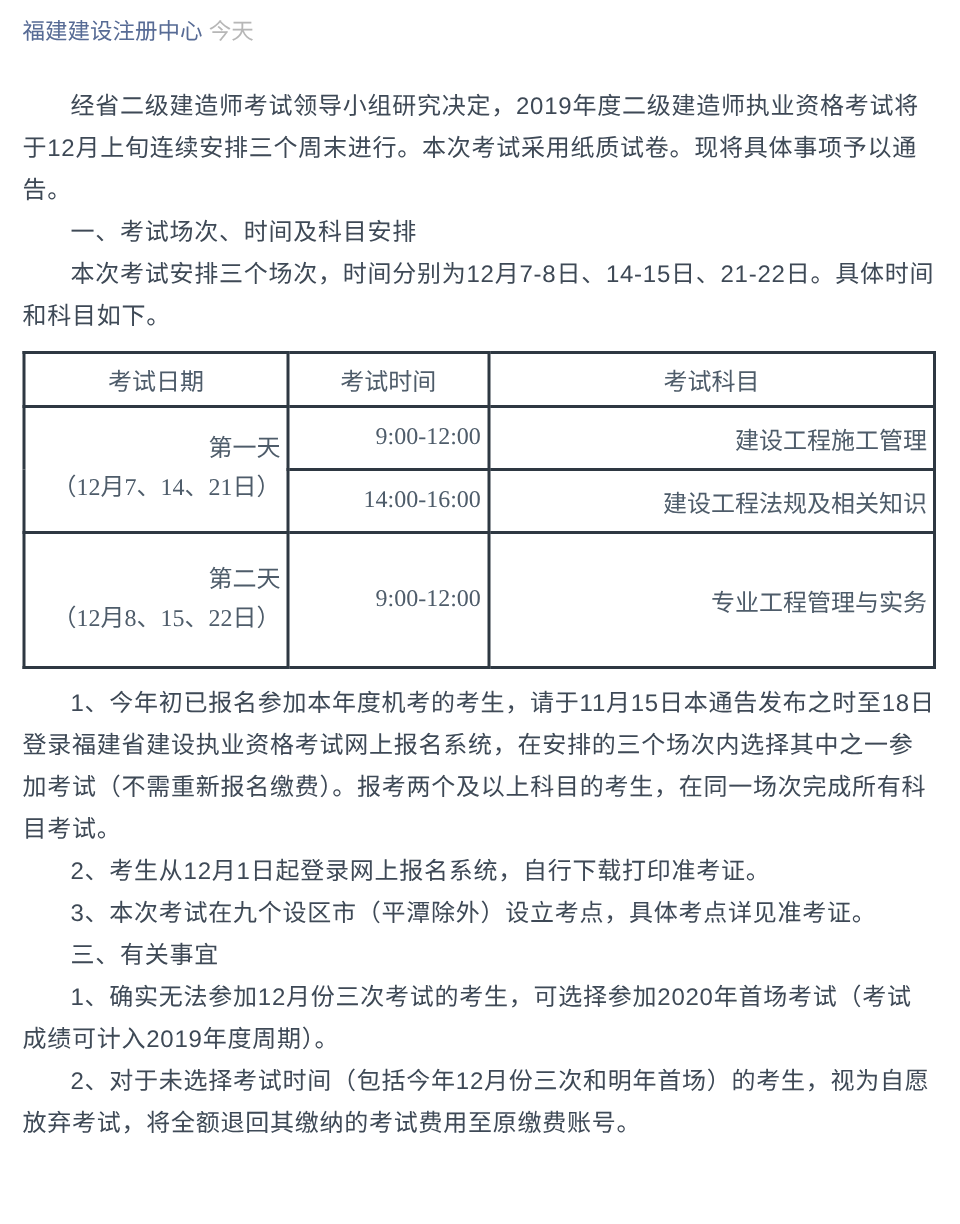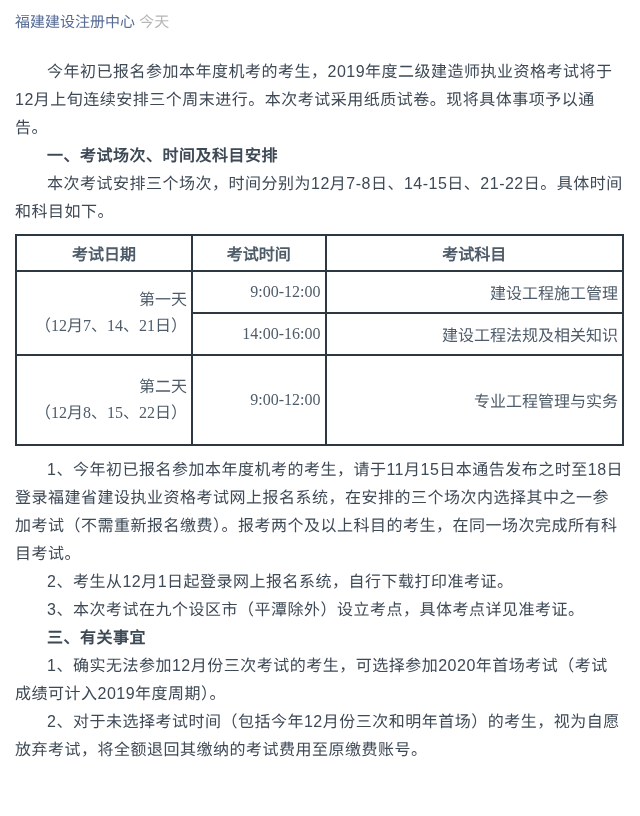--- a/index.html
+++ b/index.html
@@ -23,57 +23,57 @@
   .account-name { color: #576b95; cursor: pointer; }
   .publish-date { color: #b7b7b7; }
 
   .body-text p {
     margin: 0;
     font-size: 16px;
     line-height: 28px;
     text-indent: 2em;
     letter-spacing: 0.5px;
   }
-  .section-heading { font-weight: 700; }
+  .section-heading { font-weight: 400; }
 
   table.exam-table {
     width: 100%;
     border-collapse: collapse;
     margin: 8px 0 10px 0;
     font-family: "Liberation Serif", "DejaVu Serif", serif;
     color: #4e5c6a;
     font-size: 16px;
     text-align: center;
   }
   table.exam-table th, table.exam-table td {
     border: 2px solid #2e3842;
     padding: 2px 4px;
   }
-  table.exam-table th { font-weight: 700; height: 30px; border-radius: 10px; }
+  table.exam-table th { font-weight: 400; height: 30px; border-radius: 10px; }
   .col-date   { width: 29%; }
   .col-time   { width: 22%; }
   .col-subject{ width: 49%; }
   tr.session-row td { height: 36px; text-align: right; }
   tr.session-row.last-day td { height: 84px; }
   .date-cell-line { line-height: 26px; text-indent: 0; }
 </style>
 </head>
 <body>
 
 <div class="page">
 
 
   <div class="meta-line">
     <span class="account-name">福建建设注册中心</span>
     <span class="publish-date">今天</span>
   </div>
 
   <div class="body-text">
 
-    <p>今年初已报名参加本年度机考的考生，2019年度二级建造师执业资格考试将于12月上旬连续安排三个周末进行。本次考试采用纸质试卷。现将具体事项予以通告。</p>
+    <p>经省二级建造师考试领导小组研究决定，2019年度二级建造师执业资格考试将于12月上旬连续安排三个周末进行。本次考试采用纸质试卷。现将具体事项予以通告。</p>
 
     <p class="section-heading">一、考试场次、时间及科目安排</p>
 
     <p>本次考试安排三个场次，时间分别为12月7-8日、14-15日、21-22日。具体时间和科目如下。</p>
 
     <table class="exam-table">
       <colgroup>
         <col class="col-date">
           <col class="col-time">
           <col class="col-subject">

